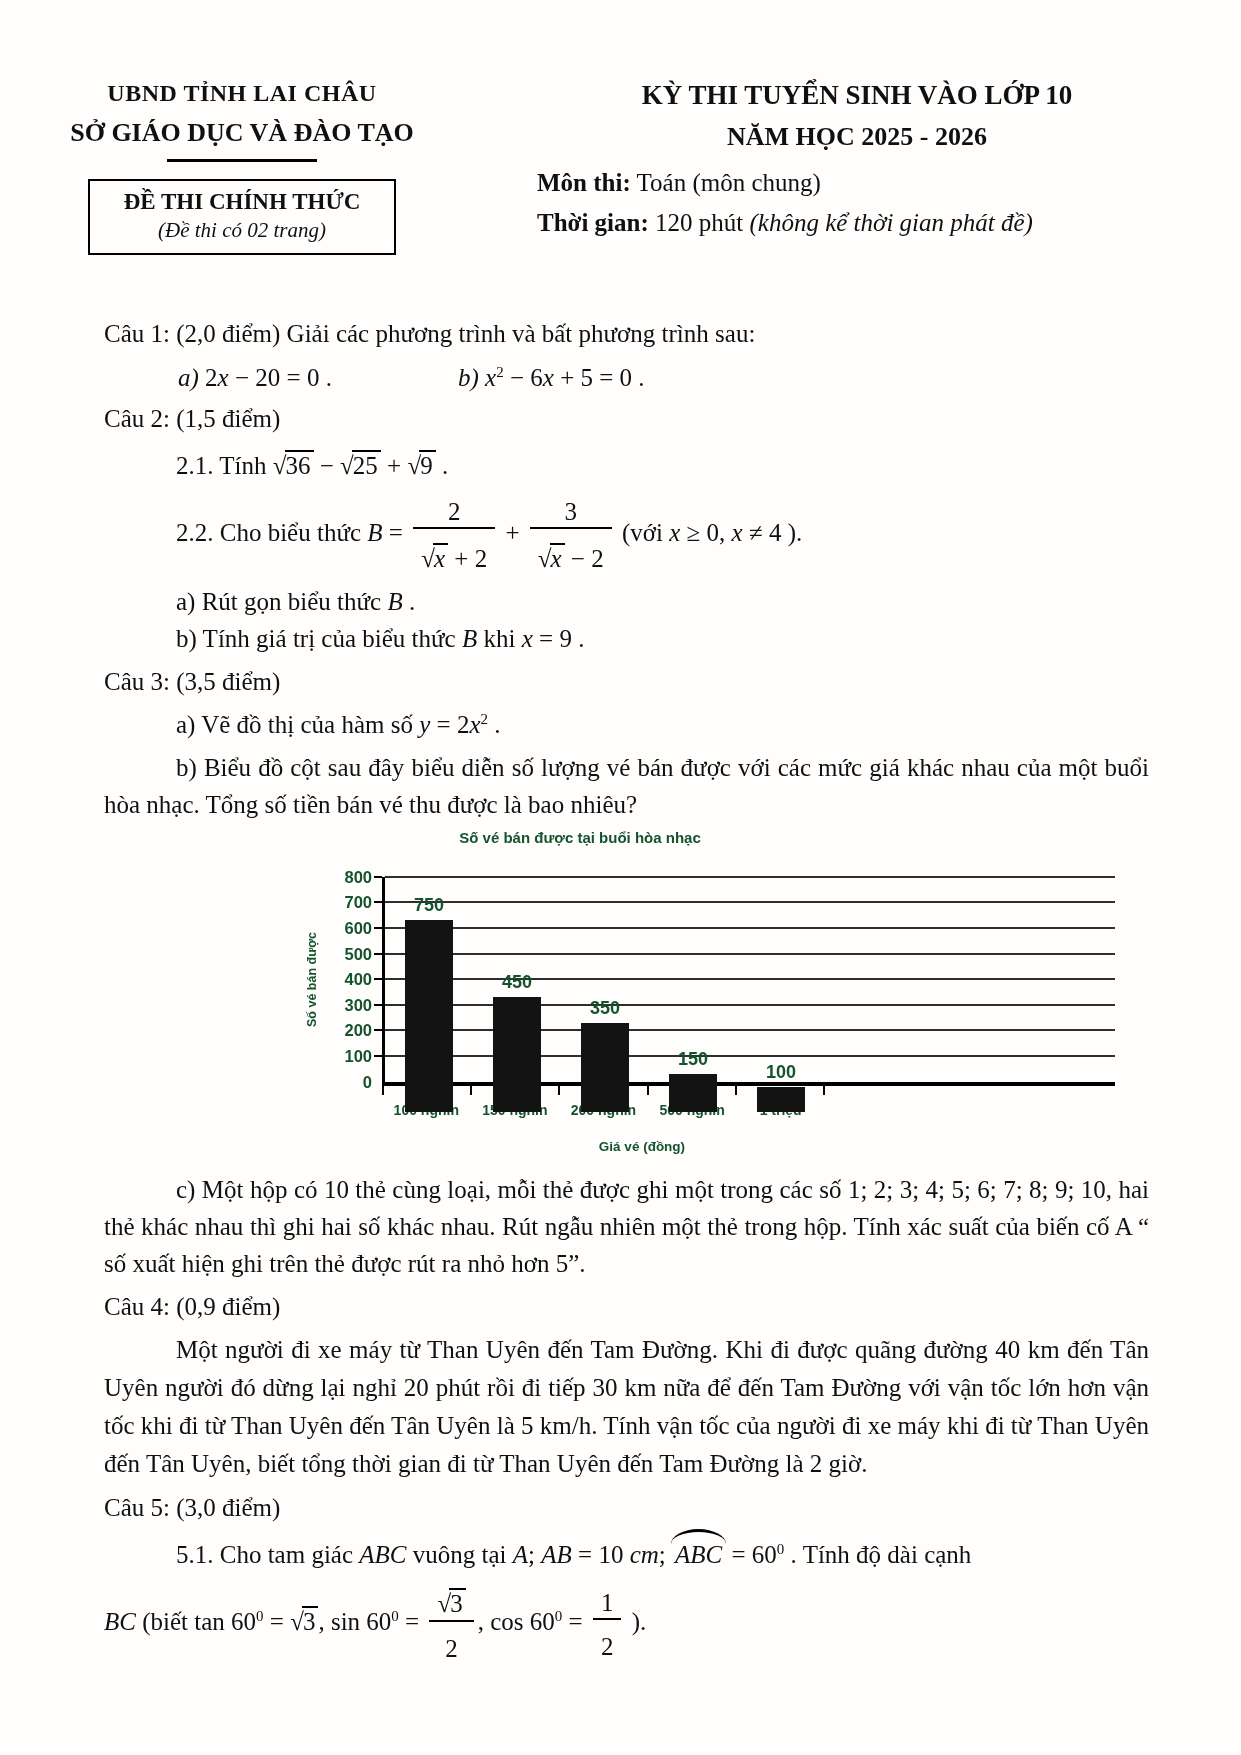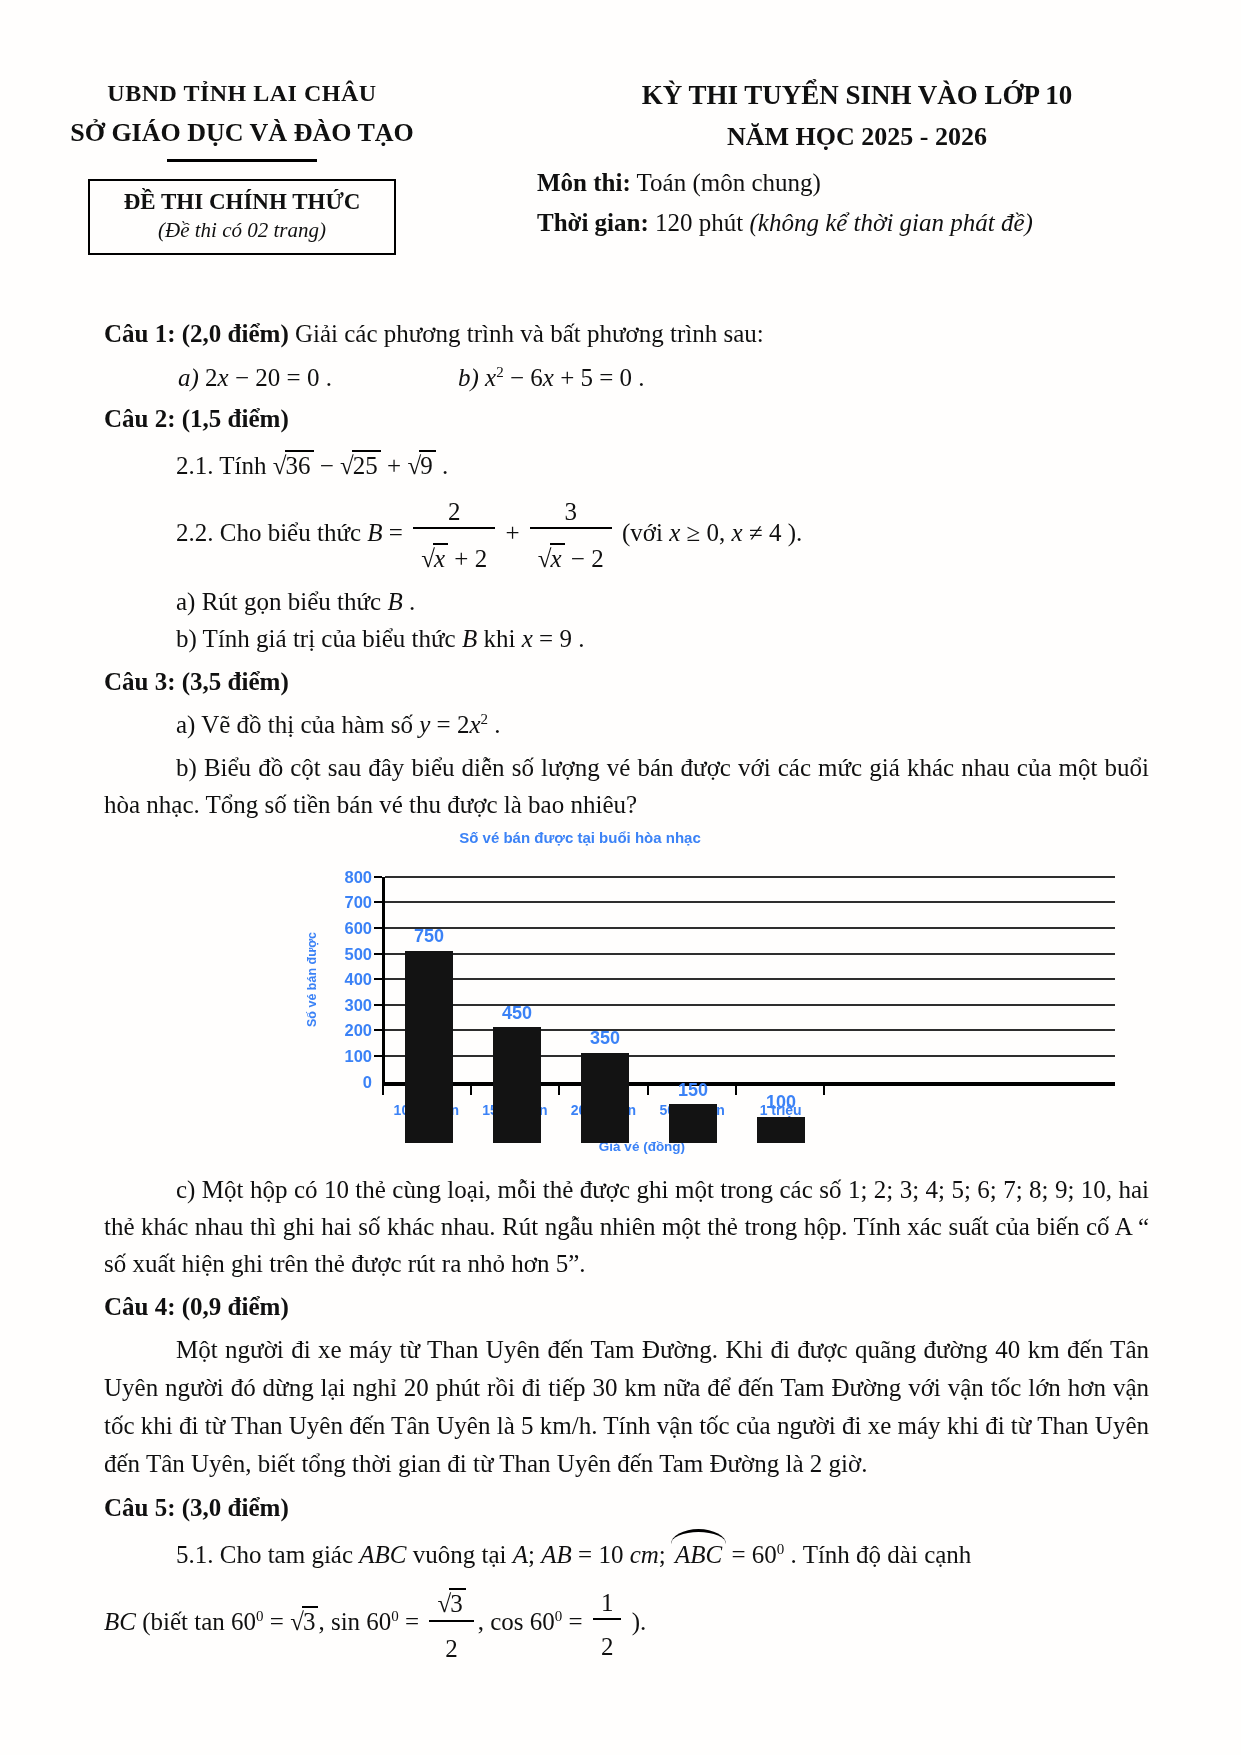--- a/index.html
+++ b/index.html
@@ -19,21 +19,21 @@
   .exam-box .t2{font-style:italic;font-size:21px;line-height:1.3;}
   .hdr-right{width:640px;}
   .title1{font-weight:bold;font-size:27px;text-align:center;}
   .title2{font-weight:bold;font-size:26px;text-align:center;margin-top:2px;}
   .meta{margin-top:8px;font-size:25px;}
   .meta .lbl{font-weight:bold;}
   .meta .note{font-style:italic;}
   .meta-line{margin-top:3px;}
   
   .main{padding:60px 92px 0 104px;}
-  .qhead{font-weight:bold;}
+  .qhead{font-weight:normal;}
   .qhead-rest{font-weight:normal;}
   .eq-row{display:flex;margin:7px 0 4px 74px;}
   .eq-a{width:280px;}
   .eq-b{width:330px;}
   .eq-c{flex:1;}
   .indent1{margin-left:72px;}
   .mt6{margin-top:6px;} .mt10{margin-top:10px;} .mt14{margin-top:14px;}
   .para{text-align:justify;text-indent:72px;}
   .it{font-style:italic;}
   sup{font-size:60%;line-height:0;vertical-align:super;}
@@ -41,31 +41,31 @@
   .frac{display:inline-flex;flex-direction:column;vertical-align:middle;text-align:center;margin:0 4px;}
   .frac .num{display:block;padding:1px 8px 2px 8px;border-bottom:2.5px solid #000;line-height:1.05;}
   .frac .den{display:block;padding:14px 8px 0 8px;line-height:1.05;}
   .sqrt{white-space:nowrap;}
   .sqrt .rad{font-style:normal;}
   .sqrt .radicand{display:inline-block;border-top:2.5px solid #000;padding:0 3px 0 1px;margin-left:-2px;line-height:1.08;}
   .hat{position:relative;display:inline-block;padding:0 3px;}
   .hat::before{content:"";position:absolute;left:-1px;right:-1px;top:-7px;height:12px;
     border-top:3px solid #000;border-radius:50% 50% 0 0 / 100% 100% 0 0;}
   
-  .chart{width:815px;margin:4px 0 0 196px;font-family:"Liberation Sans",sans-serif;color:#3b82f6;}
+  .chart{width:815px;margin:4px 0 0 196px;font-family:"Liberation Sans",sans-serif;color:#14532d;}
   .chart-title{width:560px;text-align:center;font-weight:bold;font-size:15px;margin-bottom:28px;}
   .chart-body{display:grid;grid-template-columns:24px 58px 1fr;}
   .y-title{grid-column:1;height:205px;display:flex;align-items:center;justify-content:center;
     writing-mode:vertical-rl;transform:rotate(180deg);font-size:12.5px;font-weight:bold;}
   .y-labels{grid-column:2;position:relative;height:205px;}
   .ytick{position:absolute;right:10px;transform:translateY(-50%);font-weight:bold;font-size:16.5px;}
   .plot{grid-column:3;position:relative;height:205px;border-left:3px solid #000;border-bottom:4px solid #000;overflow:visible;}
   .gridline{position:absolute;left:0;right:0;height:2px;background:#2e2e2e;}
   .gridline::before{content:"";position:absolute;left:-11px;top:0;width:8px;height:2px;background:#000;}
-  .bars{position:absolute;left:0;bottom:0;width:440px;height:144px;display:flex;align-items:flex-start;overflow:visible;}
+  .bars{position:absolute;left:0;bottom:0;width:440px;height:144px;display:flex;align-items:center;overflow:visible;}
   .slot{flex:1;height:205px;display:flex;flex-direction:column;align-items:center;justify-content:flex-end;overflow:visible;}
   .bar-val{font-weight:bold;font-size:18px;margin-bottom:1px;flex-shrink:0;}
   .bar{width:48px;flex-shrink:0;}
   .xticks{grid-column:3;width:443px;height:9px;display:flex;}
   .xtick-cell{flex:1;border-left:2px solid #000;}
   .xtick-cell:last-child{border-right:2px solid #000;}
   .xlabels{grid-column:3;width:443px;display:flex;margin-top:5px;}
   .xlab{flex:1;text-align:center;font-weight:bold;font-size:14px;}
   .x-title{grid-column:3;width:520px;text-align:center;font-weight:bold;font-size:13.5px;margin-top:17px;}
 </style>

